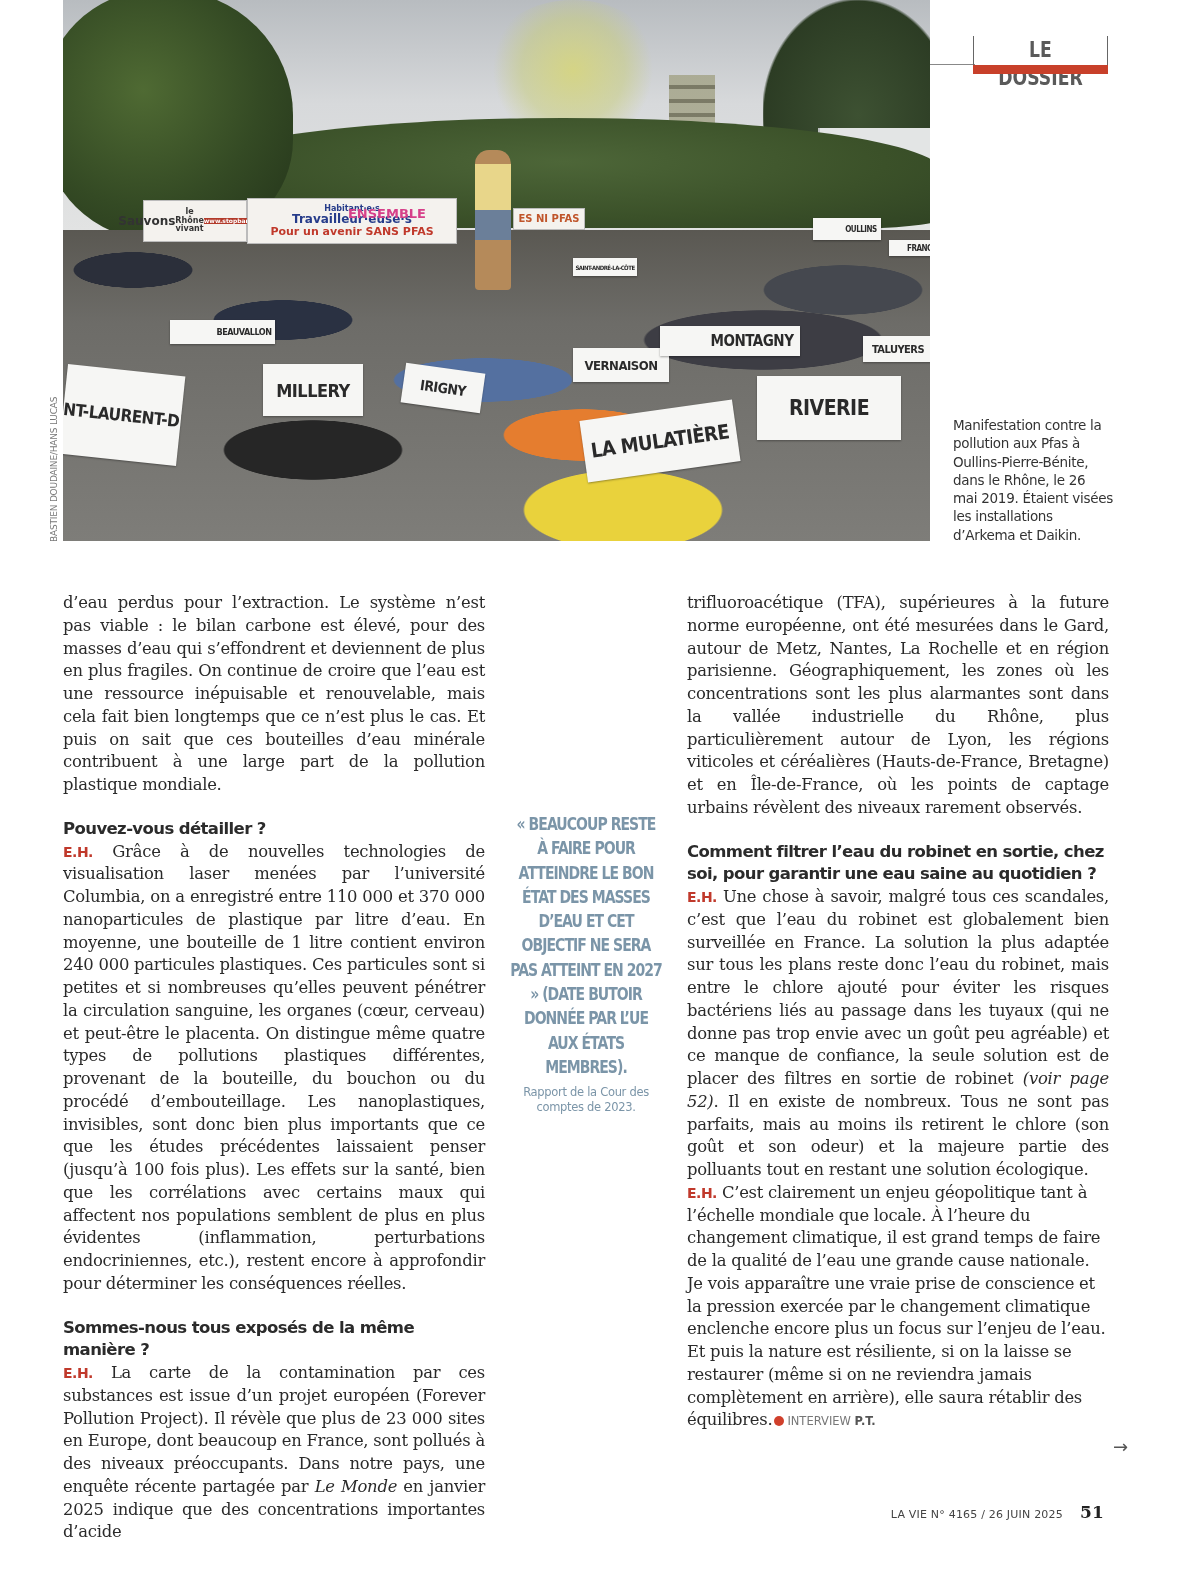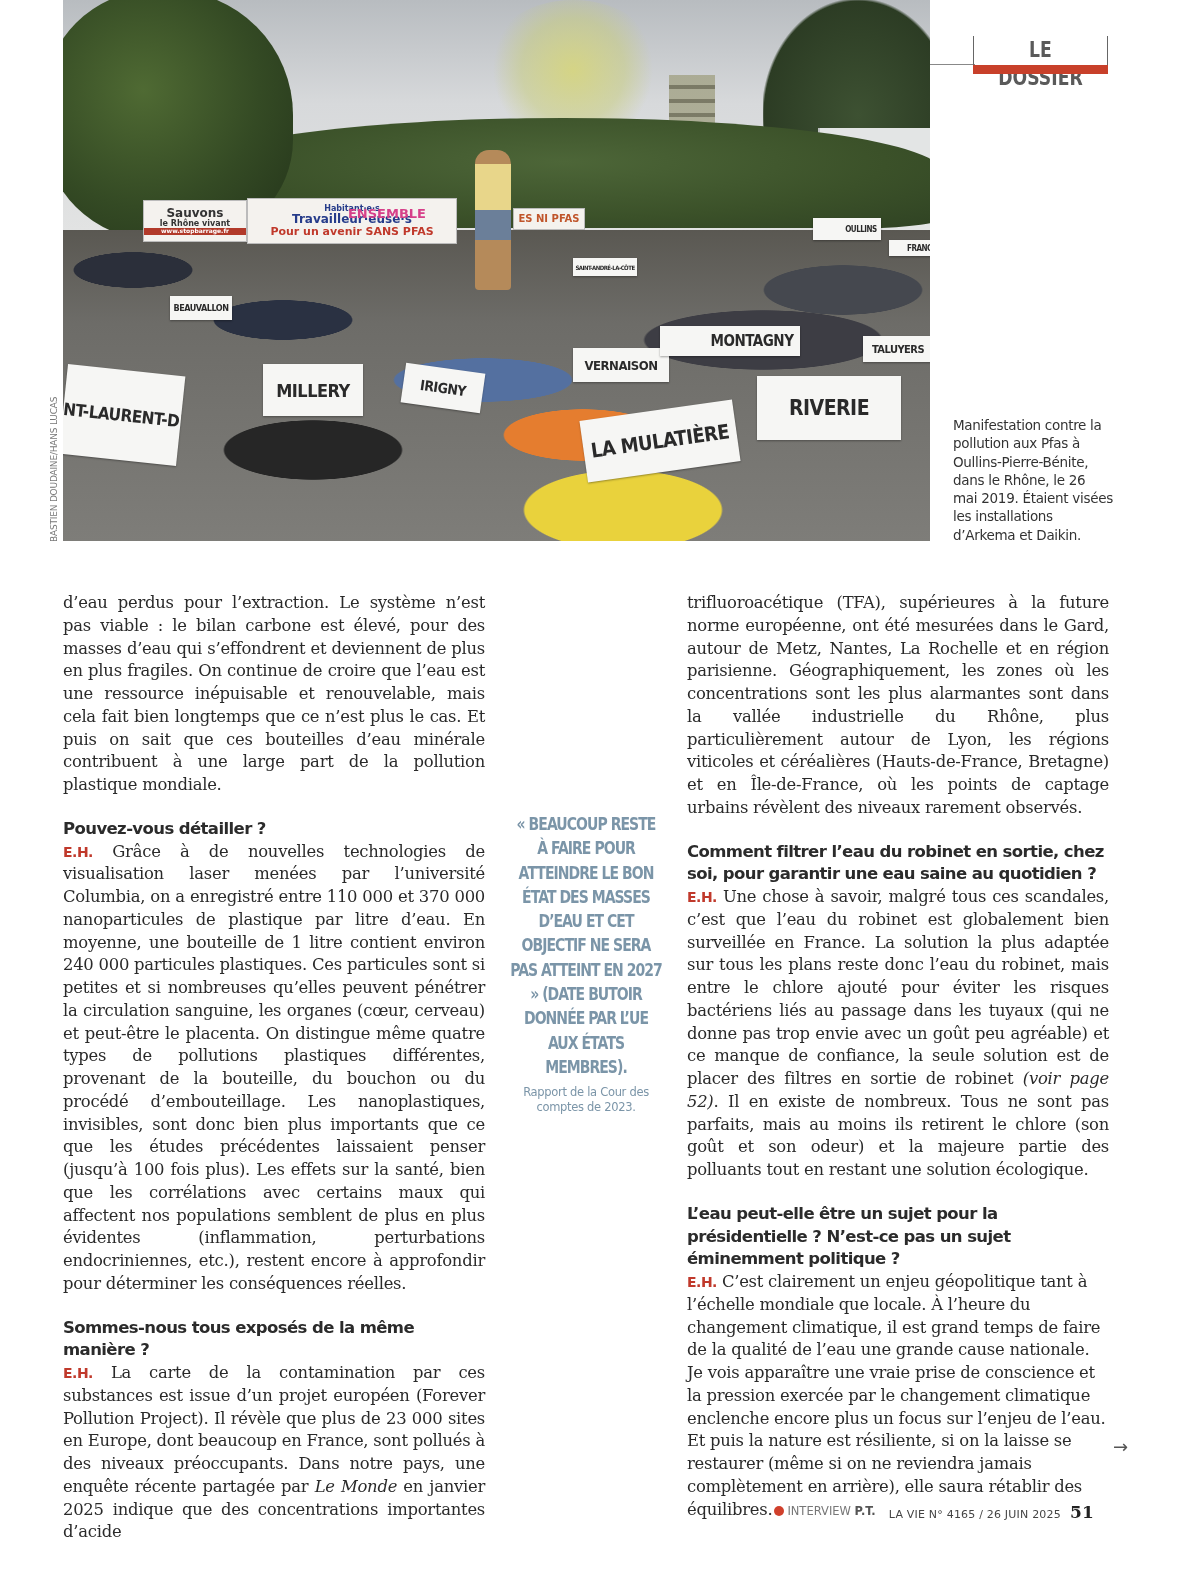--- a/index.html
+++ b/index.html
@@ -54,54 +54,54 @@
   .sig b { color:#555; }
   .dot { display:inline-block; width:10px; height:10px; border-radius:50%; background:#d0402c; vertical-align:-1px; margin:0 3px 0 2px; }
 
   
   .pull { position:absolute; left:510px; top:812px; width:152px; text-align:center; }
   .pull .quote { font-family:"DejaVu Sans", sans-serif; font-weight:bold; font-size:17.5px; line-height:24.3px; color:#7b95a8; letter-spacing:-1.2px; text-transform:uppercase; transform: scaleX(.8); transform-origin:center; width:190px; margin-left:-19px; }
   .pull .source { font-family:"DejaVu Sans", sans-serif; font-size:11.5px; line-height:15px; color:#7b95a8; margin-top:6px; letter-spacing:-0.3px; }
 
   
   .arrow { position:absolute; left:1113px; top:1436px; font-family:"DejaVu Sans", sans-serif; font-size:18px; color:#555; }
-  .footer { position:absolute; right:104px; top:1502px; font-family:"DejaVu Sans", sans-serif; font-size:11px; color:#444; letter-spacing:0.2px; display:flex; align-items:baseline; gap:9px;text-align:center; }
+  .footer { position:absolute; right:94px; top:1502px; font-family:"DejaVu Sans", sans-serif; font-size:11px; color:#444; letter-spacing:0.2px; display:flex; align-items:baseline; gap:17px;text-align:center; }
   .footer .page { font-family:"DejaVu Serif", serif; font-weight:bold; font-size:17px; color:#222; }
 </style>
 </head>
 <body>
 
 <div class="photo">
   <div class="sky"></div>
   <div class="smoke"></div>
   <div class="tower"></div>
   <div class="tree-right"></div>
   <div class="wall"></div>
   <div class="hedge"></div>
   <div class="tree-left"></div>
   <div class="ground"></div>
   <div class="crowd"></div>
   <div class="person"></div>
 
-  <div class="banner" style="left:80px; top:200px; width:102px; height:40px; flex-direction:column; font-size:12px; color:#333;">
+  <div class="banner" style="left:80px; top:200px; width:102px; height:40px; flex-direction:row; font-size:12px; color:#333;">
     <span>Sauvons</span>
     <span style="font-size:8px;">le Rhône vivant</span>
     <span style="font-size:6px; color:#fff; background:#b23a2a; width:100%;">www.stopbarrage.fr</span>
   </div>
   <div class="banner" style="left:184px; top:198px; width:208px; height:44px; flex-direction:column;">
     <span style="font-size:8px; color:#263c8a;">Habitant·e·s</span>
     <span style="font-size:12px; color:#263c8a;">Travailleur·euse·s</span>
     <span style="font-size:13px; color:#d6408a; position:absolute; right:30px; top:8px;">ENSEMBLE</span>
     <span style="font-size:11px; color:#c0392b;">Pour un avenir SANS PFAS</span>
   </div>
   <div class="banner" style="left:450px; top:208px; width:70px; height:20px; font-size:10px; color:#c0552b;">
     <span>ES NI PFAS</span>
   </div>
 
-  <div class="sign" style="left:107px; top:296px; width:62px; height:24px; font-size:9px;">
+  <div class="sign" style="left:107px; top:320px; width:62px; height:24px; font-size:9px;padding-left:43px;">
       <span>BEAUVALLON</span>
     </div>
   <div class="sign" style="left:200px; top:364px; width:100px; height:52px; font-size:18px;">
       <span>MILLERY</span>
     </div>
   <div class="sign" style="left:340px; top:368px; width:80px; height:40px; font-size:14px; transform:rotate(8deg);">
       <span>IRIGNY</span>
     </div>
   <div class="sign" style="left:510px; top:348px; width:96px; height:34px; font-size:13px;">
       <span>VERNAISON</span>
@@ -152,21 +152,20 @@
 
 <div class="pull">
   <div class="quote">« Beaucoup reste à faire pour atteindre le bon état des masses d’eau et cet objectif ne sera pas atteint en 2027 » (date butoir donnée par l’UE aux États membres).</div>
   <div class="source">Rapport de la Cour des comptes de 2023.</div>
 </div>
 
 <div class="col col-right">
   <p>trifluoroacétique (TFA), supérieures à la future norme européenne, ont été mesurées dans le Gard, autour de Metz, Nantes, La Rochelle et en région parisienne. Géographiquement, les zones où les concentrations sont les plus alarmantes sont dans la vallée industrielle du Rhône, plus particulièrement autour de Lyon, les régions viticoles et céréalières (Hauts-de-France, Bretagne) et en Île-de-France, où les points de captage urbains révèlent des niveaux rarement observés.</p>
   <p class="q">Comment filtrer l’eau du robinet en sortie, chez soi, pour garantir une eau saine au quotidien ?</p>
   <p><span class="speaker">E.H.</span><span> Une chose à savoir, malgré tous ces scandales, c’est que l’eau du robinet est globalement bien surveillée en France. La solution la plus adaptée sur tous les plans reste donc l’eau du robinet, mais entre le chlore ajouté pour éviter les risques bactériens liés au passage dans les tuyaux (qui ne donne pas trop envie avec un goût peu agréable) et ce manque de confiance, la seule solution est de placer des filtres en sortie de robinet </span><em>(voir page 52)</em><span>. Il en existe de nombreux. Tous ne sont pas parfaits, mais au moins ils retirent le chlore (son goût et son odeur) et la majeure partie des polluants tout en restant une solution écologique.</span></p>
-  <p class="q">L’eau peut-elle être un sujet pour la présidentielle ? N’est-ce pas un sujet éminemment politique ?</p>
   <p style="text-align:left;"><span class="speaker">E.H.</span><span> C’est clairement un enjeu géopolitique tant à l’échelle mondiale que locale. À l’heure du changement climatique, il est grand temps de faire de la qualité de l’eau une grande cause nationale. Je vois apparaître une vraie prise de conscience et la pression exercée par le changement climatique enclenche encore plus un focus sur l’enjeu de l’eau. Et puis la nature est résiliente, si on la laisse se restaurer (même si on ne reviendra jamais complètement en arrière), elle saura rétablir des équilibres.</span><span class="dot"></span><span class="sig"><span>INTERVIEW</span> <b>P.T.</b></span></p>
 </div>
 
 <div class="arrow">→</div>
 
 <div class="footer">
   <span>LA VIE N° 4165 / 26 JUIN 2025</span>
   <span class="page">51</span>
 </div>
 

